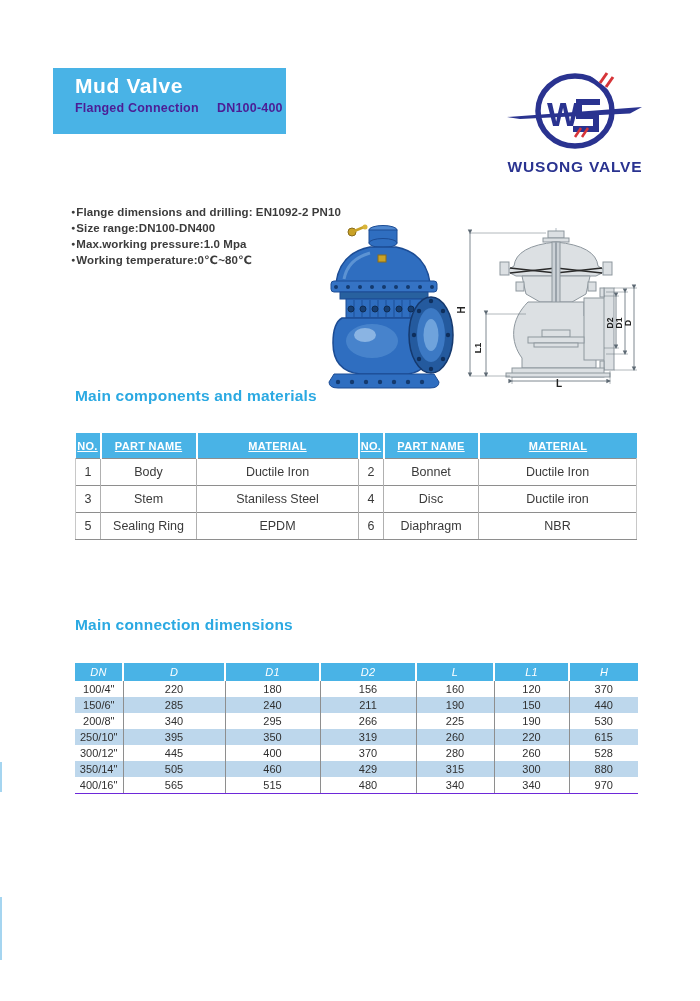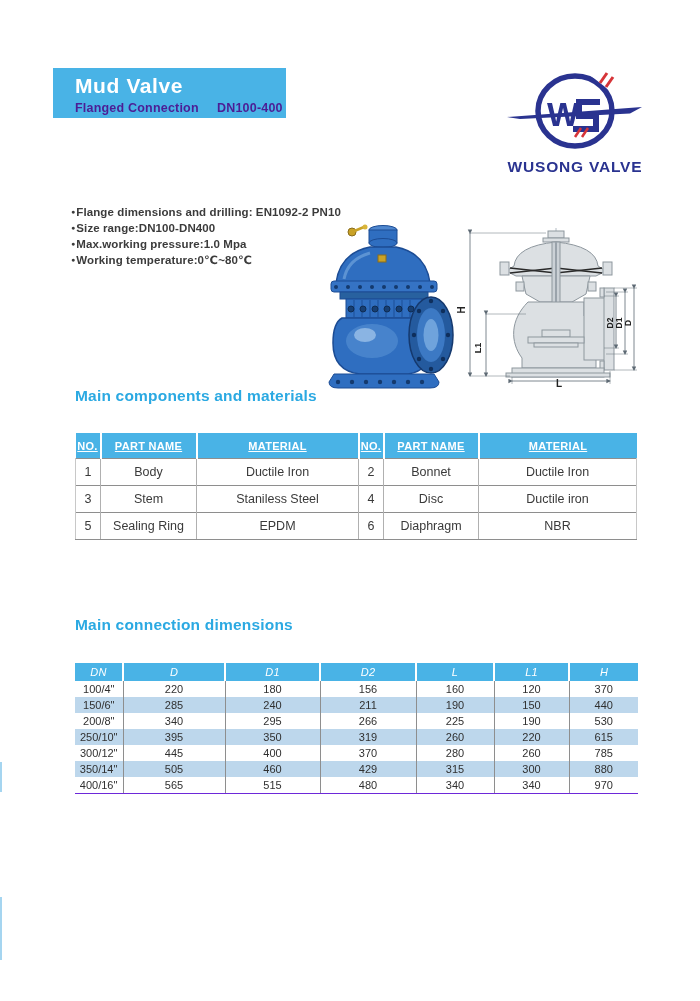--- a/index.html
+++ b/index.html
@@ -1,20 +1,20 @@
 <!DOCTYPE html>
 <html><head>
 <meta charset="utf-8">
 <style>
   html,body{margin:0;padding:0;background:#fff;}
   #page{position:relative;width:700px;height:1001px;background:#ffffff;overflow:hidden;
         font-family:"Liberation Sans","DejaVu Sans",sans-serif;}
 
   
-  .title-block{position:absolute;left:53px;top:68px;width:233px;height:50px;background:#49B3E6;}
+  .title-block{position:absolute;left:53px;top:68px;width:233px;height:66px;background:#49B3E6;}
   .title-block .main-title{position:absolute;left:22px;top:6px;font-size:21px;font-weight:600;
         color:#ffffff;letter-spacing:.6px;}
   .title-block .sub{position:absolute;top:33px;font-size:12.5px;font-weight:700;color:#4c1d95;letter-spacing:.2px;}
   .title-block .sub.conn{left:22px;}
   .title-block .sub.range{left:164px;}
 
   
   .logo-svg{position:absolute;left:503px;top:66px;width:145px;height:112px;}
 
   
@@ -322,21 +322,21 @@
           <td>220</td>
           <td>615</td>
         </tr>
         <tr>
           <td>300/12"</td>
           <td>445</td>
           <td>400</td>
           <td>370</td>
           <td>280</td>
           <td>260</td>
-          <td>785</td>
+          <td>528</td>
         </tr>
         <tr>
           <td>350/14''</td>
           <td>505</td>
           <td>460</td>
           <td>429</td>
           <td>315</td>
           <td>300</td>
           <td>880</td>
         </tr>

